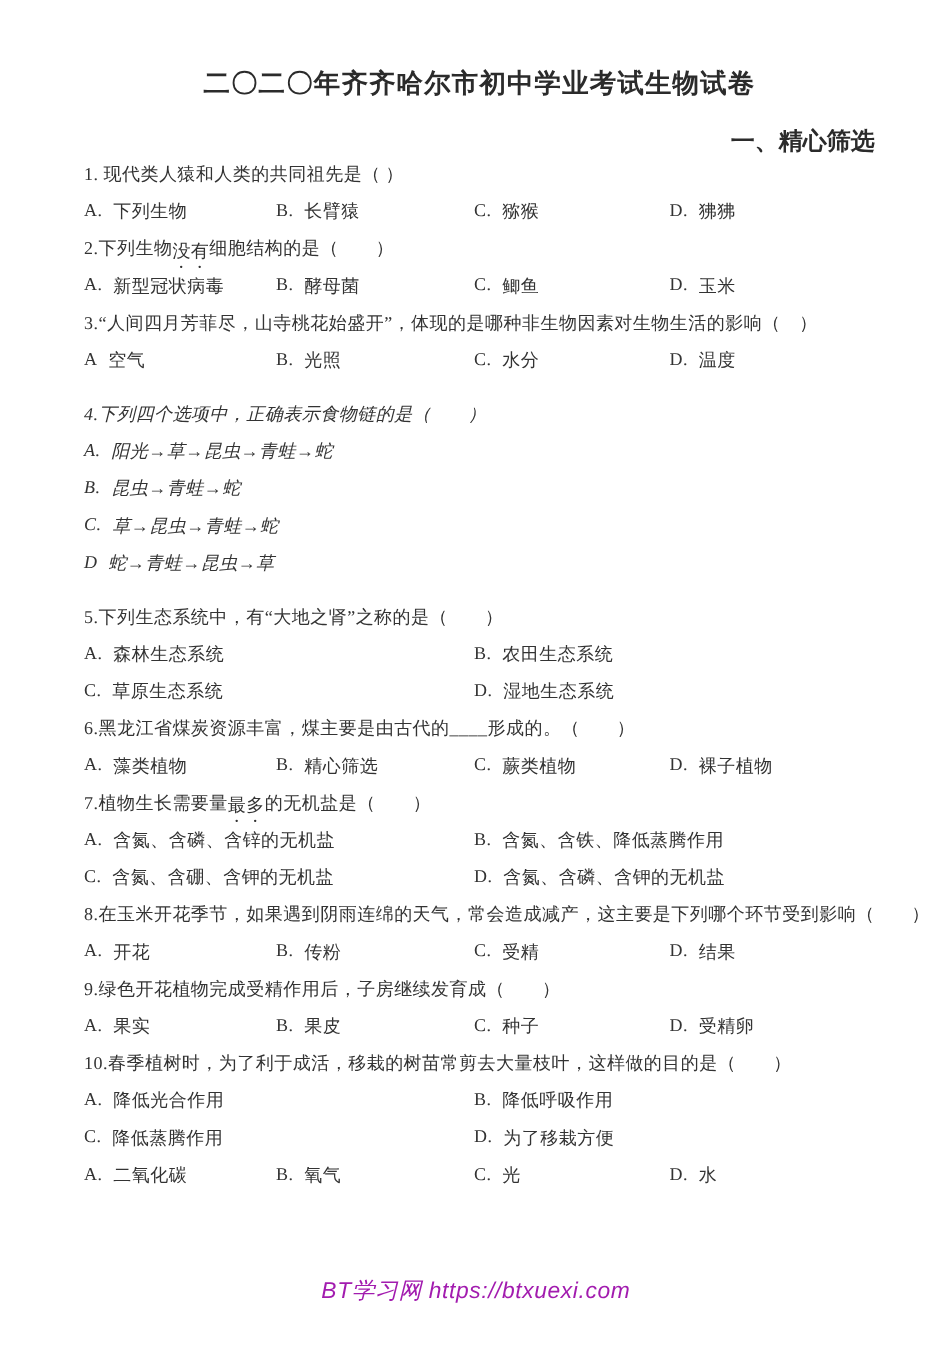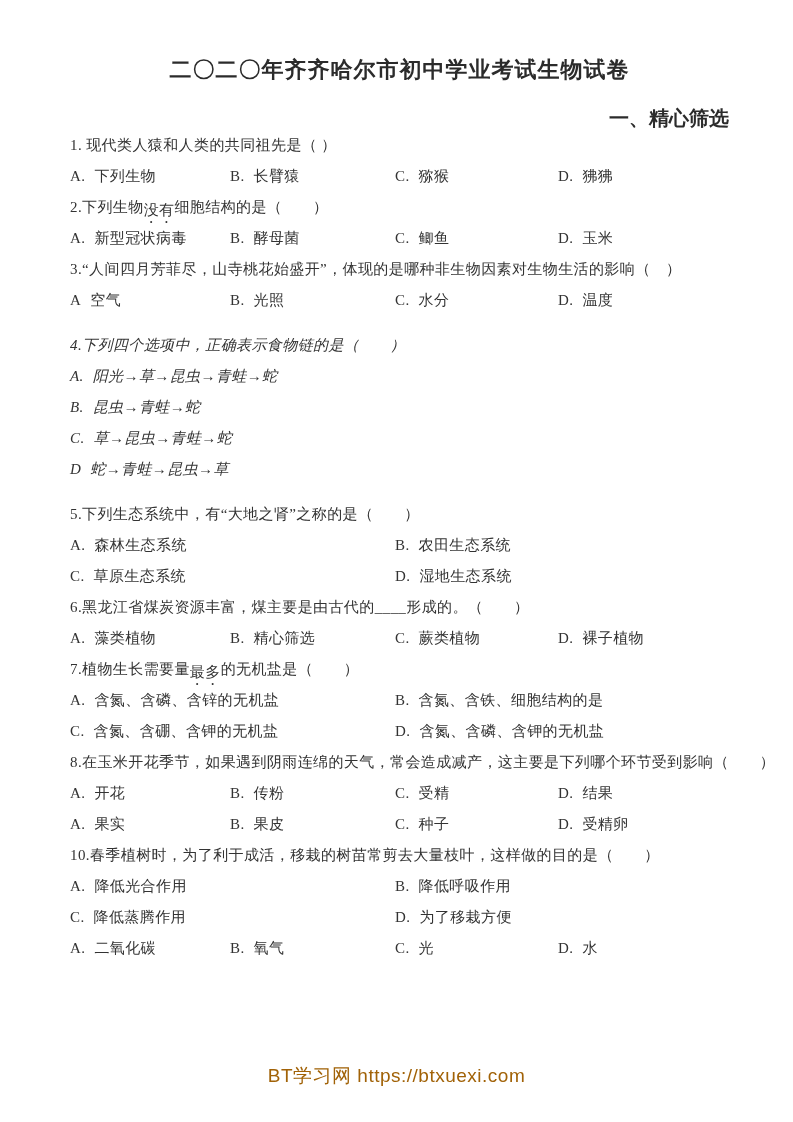--- a/index.html
+++ b/index.html
@@ -72,22 +72,23 @@
   }
   .opt-label { margin-right: 9px; }
   .footer {
     position: absolute;
     left: 0;
     right: 0;
     top: 1063px;
     text-align: center;
     font-family: "Liberation Sans", "DejaVu Sans", sans-serif;
     font-size: 19px;
-    color: #a16207;
+    color: #a21caf;
     letter-spacing: 0.5px;
+    font-style: italic;
   }
 </style>
 </head>
 <body>
 
 <div class="page">
   <div class="content">
     <div class="title">二〇二〇年齐齐哈尔市初中学业考试生物试卷</div>
     <div class="section-heading">一、精心筛选</div>
     <div id="questions-area">
@@ -237,21 +238,21 @@
             <span class="emph">最多</span>
             <span>的无机盐是（　　）</span>
           </div>
           <div class="opts-cols2">
             <div class="opt">
               <span class="opt-label">A.</span>
               <span class="opt-text">含氮、含磷、含锌的无机盐</span>
             </div>
             <div class="opt">
               <span class="opt-label">B.</span>
-              <span class="opt-text">含氮、含铁、细胞结构的是</span>
+              <span class="opt-text">含氮、含铁、降低蒸腾作用</span>
             </div>
             <div class="opt">
               <span class="opt-label">C.</span>
               <span class="opt-text">含氮、含硼、含钾的无机盐</span>
             </div>
             <div class="opt">
               <span class="opt-label">D.</span>
               <span class="opt-text">含氮、含磷、含钾的无机盐</span>
             </div>
           </div>
@@ -273,20 +274,23 @@
               <span class="opt-label">C.</span>
               <span class="opt-text">受精</span>
             </div>
             <div class="opt">
               <span class="opt-label">D.</span>
               <span class="opt-text">结果</span>
             </div>
           </div>
         </div>
         <div class="q-block">
+          <div class="line">
+            <span>9.绿色开花植物完成受精作用后，子房继续发育成（　　）</span>
+          </div>
           <div class="opts-cols4">
             <div class="opt">
               <span class="opt-label">A.</span>
               <span class="opt-text">果实</span>
             </div>
             <div class="opt">
               <span class="opt-label">B.</span>
               <span class="opt-text">果皮</span>
             </div>
             <div class="opt">

